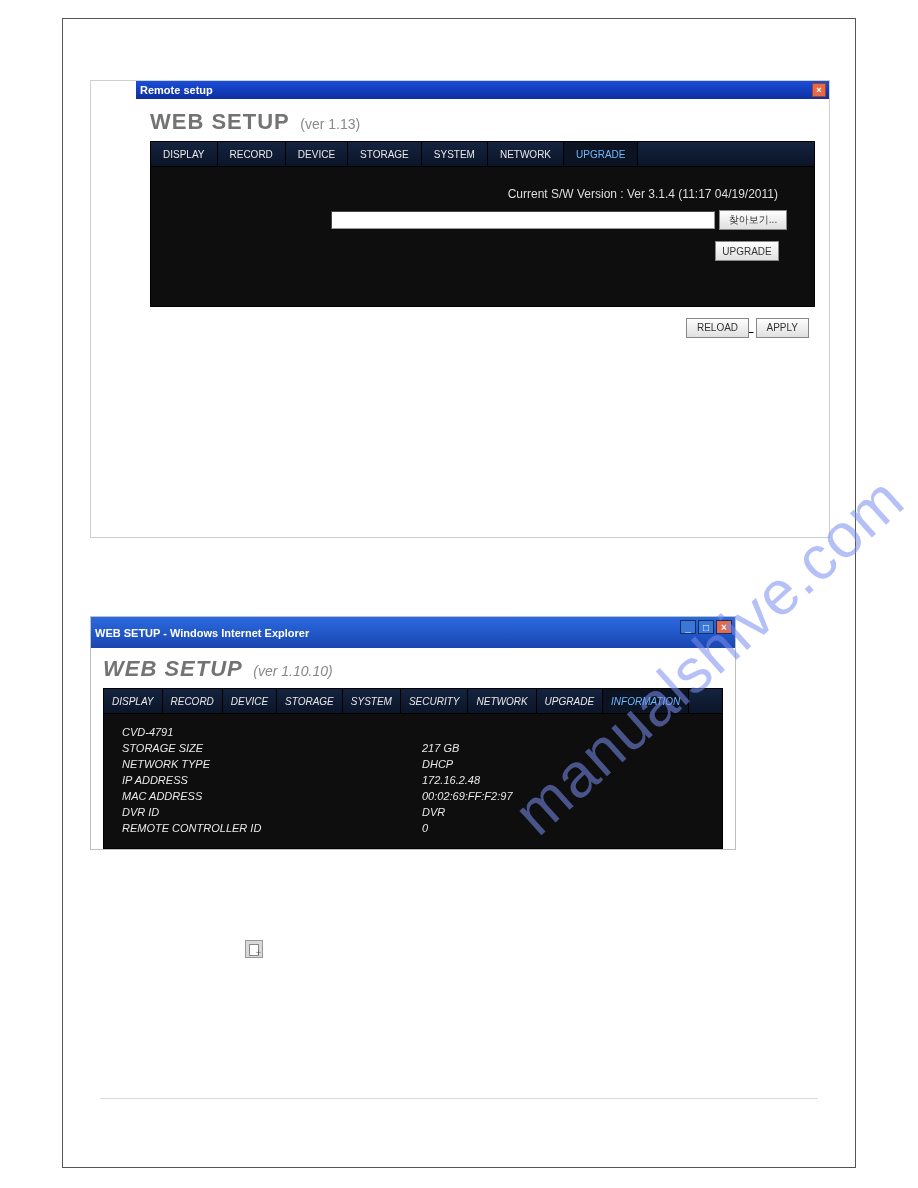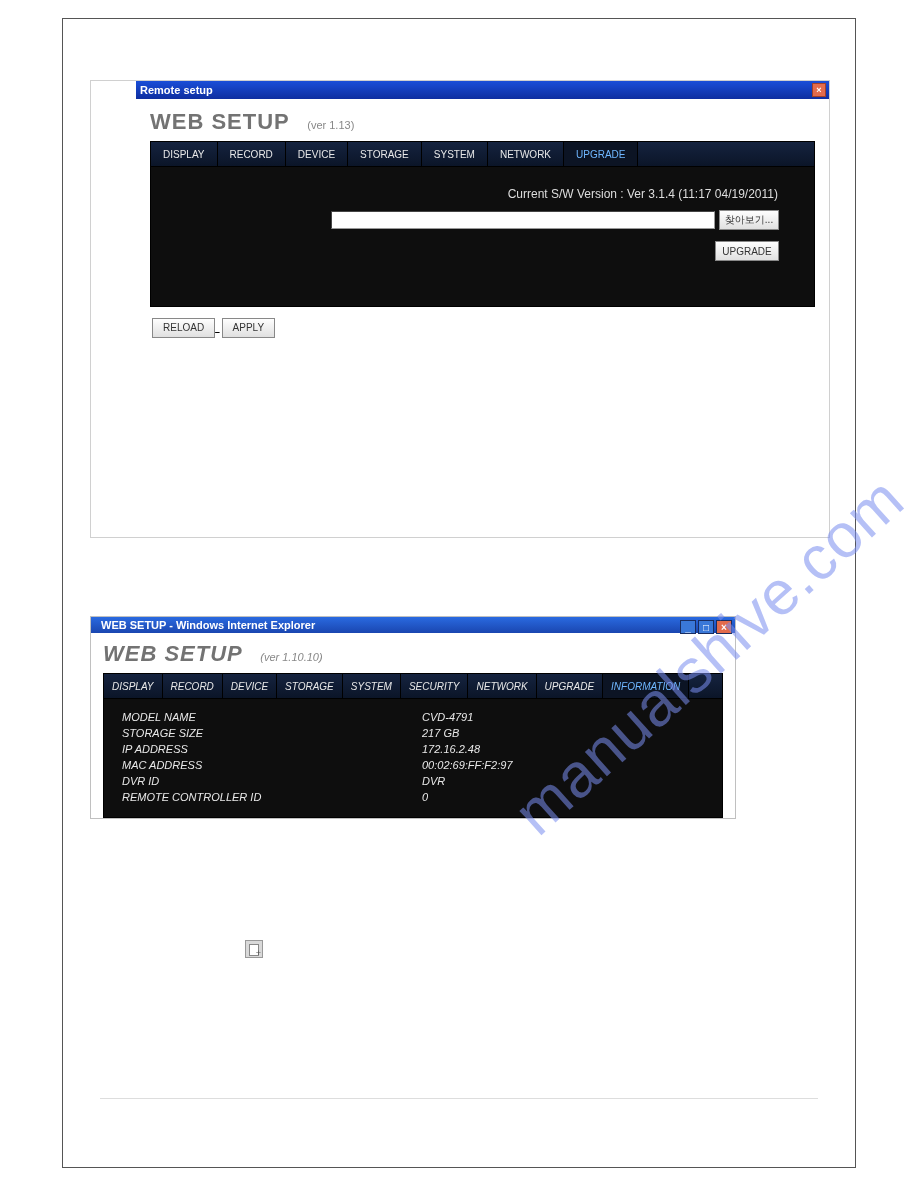--- a/index.html
+++ b/index.html
@@ -65,23 +65,23 @@
     height: 438px;
   }
   .ws-title {
     font-size: 22px;
     font-weight: 900;
     letter-spacing: 1px;
     color: #737373;
     display: inline-block;
   }
   .ws-ver {
-    font-size: 11px;
+    font-size: 14px;
     color: #888;
-    margin-left: 13px;
+    margin-left: 6px;
   }
   .tabbar1 {
     margin-top: 6px;
     height: 26px;
     background: linear-gradient(#15233f, #0b1528);
     border: 1px solid #000;
     display: flex;
     align-items: stretch;
   }
   .tab1 {
@@ -118,21 +118,21 @@
     top: 44px;
     width: 384px;
     height: 18px;
     background: #fff;
     border: 1px inset #999;
   }
   .panel1 .browse-btn {
     position: absolute;
     left: 568px;
     top: 43px;
-    width: 60px;
+    width: 68px;
     height: 20px;
     background: linear-gradient(#fefefe,#e0e0e0);
     border: 1px solid #888;
     font-size: 10px;
     color: #333;
     display: flex;
     align-items: center;
     justify-content: center;
     cursor: pointer;
   }
@@ -145,20 +145,21 @@
     background: linear-gradient(#fefefe,#e0e0e0);
     border: 1px solid #888;
     font-size: 10px;
     color: #333;
     display: flex;
     align-items: center;
     justify-content: center;
     cursor: pointer;
   }
   .bottom-buttons {
+    text-align: right;
     margin-top: 10px;
     padding-right: 6px;
     text-decoration: underline;
   }
   .gray-btn {
     display: inline-block;
     height: 20px;
     padding: 0 10px;
     background: linear-gradient(#fefefe,#e0e0e0);
     border: 1px solid #888;
@@ -170,25 +171,25 @@
   }
   
   .shot2 {
     position: absolute;
     left: 90px;
     top: 616px;
     width: 646px;
     border: 1px solid #c0c0c0;
   }
   .titlebar2 {
-    height: 16px;
+    height: 31px;
     background: linear-gradient(#2a6ae0, #1a46b0);
     display: flex;
     align-items: center;
-    padding: 0 10px;
+    padding: 0 4px;
     color: #fff;
     font-size: 11px;
     font-weight: bold;
     position: relative;
   }
   .winbtns {
     position: absolute;
     right: 3px;
     top: 3px;
     display: flex;
@@ -348,28 +349,29 @@
         <div class="tab2">DEVICE</div>
         <div class="tab2">STORAGE</div>
         <div class="tab2">SYSTEM</div>
         <div class="tab2">SECURITY</div>
         <div class="tab2">NETWORK</div>
         <div class="tab2">UPGRADE</div>
         <div class="tab2 active">INFORMATION</div>
       </div>
     <div class="info-panel" id="info-panel">
         <div class="info-row">
-          <div class="info-label">MODEL NAME</div>
           <div class="info-value">CVD-4791</div>
         </div>
         <div class="info-row">
           <div class="info-label">STORAGE SIZE</div>
           <div class="info-value">217 GB</div>
         </div>
         <div class="info-row">
+          <div class="info-label">NETWORK TYPE</div>
+          <div class="info-value">DHCP</div>
         </div>
         <div class="info-row">
           <div class="info-label">IP ADDRESS</div>
           <div class="info-value">172.16.2.48</div>
         </div>
         <div class="info-row">
           <div class="info-label">MAC ADDRESS</div>
           <div class="info-value">00:02:69:FF:F2:97</div>
         </div>
         <div class="info-row">

